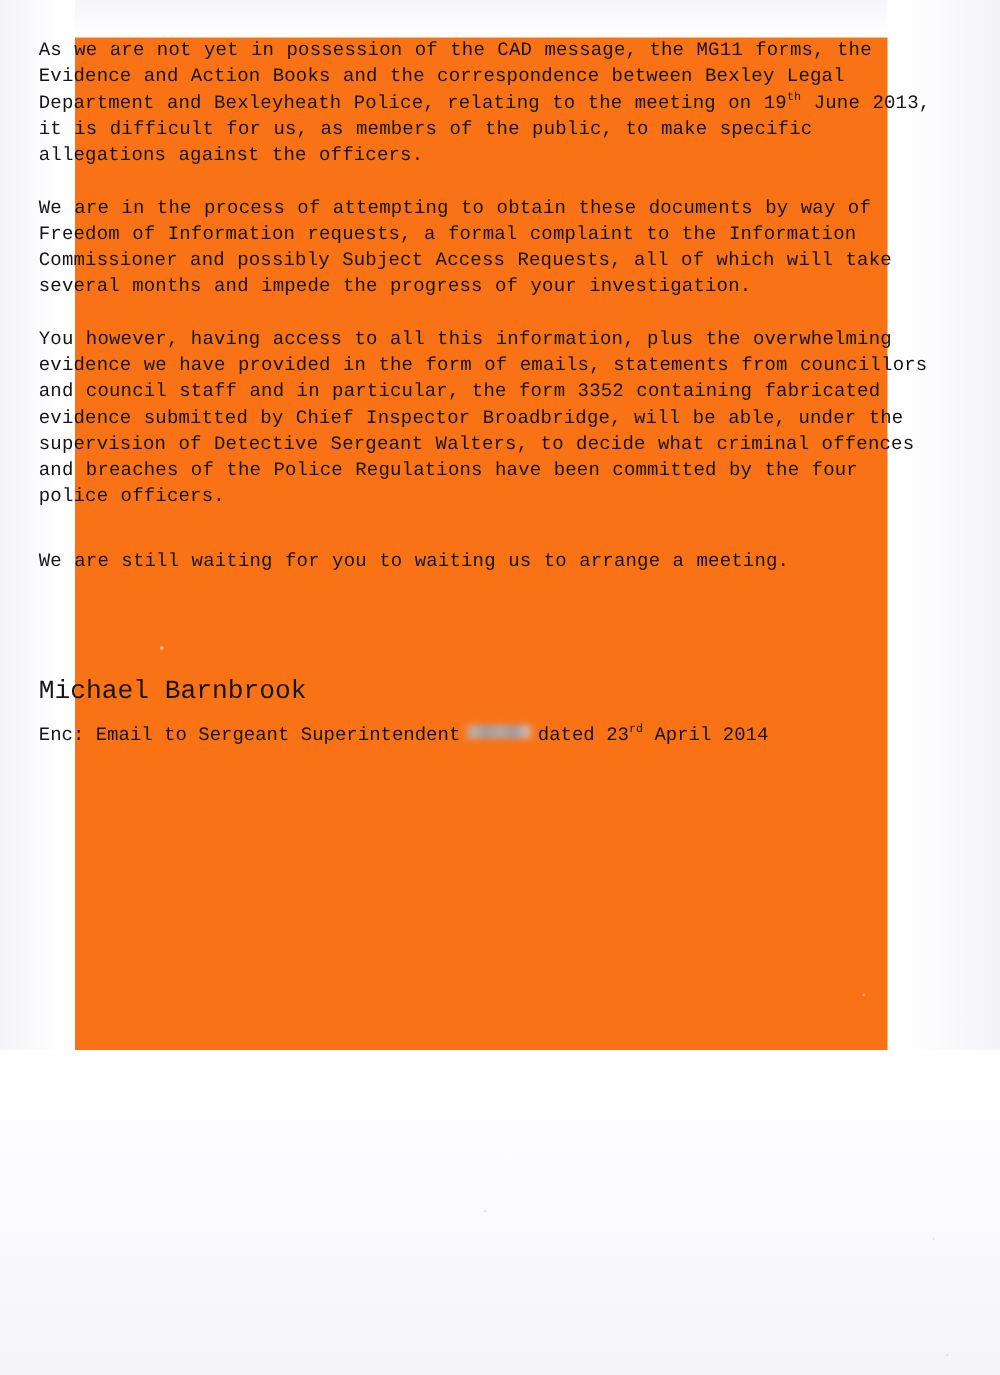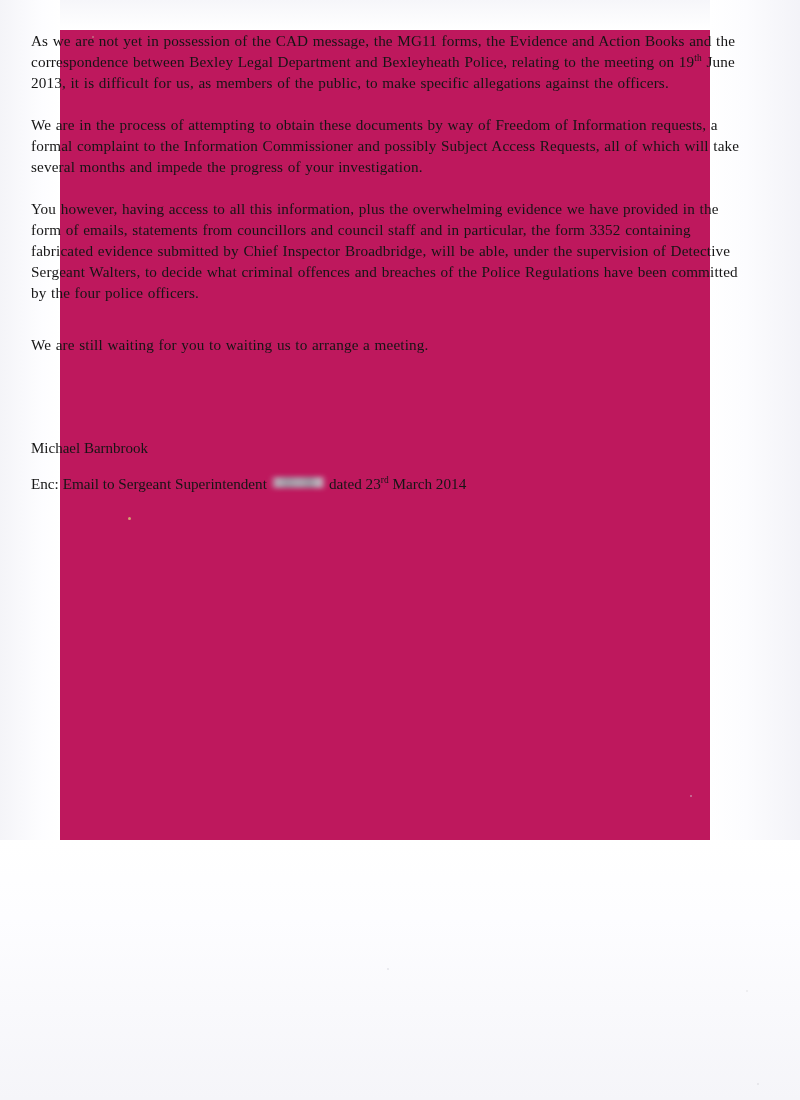--- a/index.html
+++ b/index.html
@@ -8,22 +8,22 @@
     padding: 0;
     background: #ffffff;
   }
 
   .page {
     position: relative;
     width: 800px;
     height: 1100px;
     margin: 0 auto;
     overflow: hidden;
-    background: #be185d;
-    font-family: Liberation Serif, serif;
+    background: #f97316;
+    font-family: Liberation Mono, monospace;
     color: #1a1a1a;
   }
 
   
   .scan-tint-left {
     position: absolute;
     left: 0; top: 0;
     width: 60px; height: 1100px;
     background: linear-gradient(to right, #f4f4f8 0%, #fdfdff 70%, #ffffff 100%);
     pointer-events: none;
@@ -73,21 +73,21 @@
   .sig-gap { height: 58px; }
 
   sup {
     font-size: 0.62em;
     vertical-align: super;
     line-height: 0;
   }
 
   .signature-name {
     margin: 0;
-    font-size: 15px;
+    font-size: 21px;
     line-height: 21px;
     color: #151515;
   }
 
   .enc-line {
     margin: 14px 0 0 0;
     font-size: 15.2px;
     line-height: 21px;
     color: #151515;
     white-space: nowrap;
@@ -163,21 +163,21 @@
 
     <p class="para">We are still waiting for  you to waiting us to arrange a meeting.</p>
 
     <div class="gap-md"></div>
 
 
     <div class="sig-gap"></div>
 
     <p class="signature-name">Michael Barnbrook</p>
 
-    <p class="enc-line"><span>Enc:  Email to Sergeant Superintendent</span><span class="redaction"></span><span>dated 23</span><sup>rd</sup><span> March 2014</span></p>
+    <p class="enc-line"><span>Enc:  Email to Sergeant Superintendent</span><span class="redaction"></span><span>dated 23</span><sup>rd</sup><span> April 2014</span></p>
 
   </div>
 
   <span class="speck speck-yellow"></span>
   <span class="speck speck-a"></span>
   <span class="speck speck-b"></span>
   <span class="speck speck-c"></span>
   <span class="speck speck-d"></span>
   <span class="speck speck-e"></span>
 

